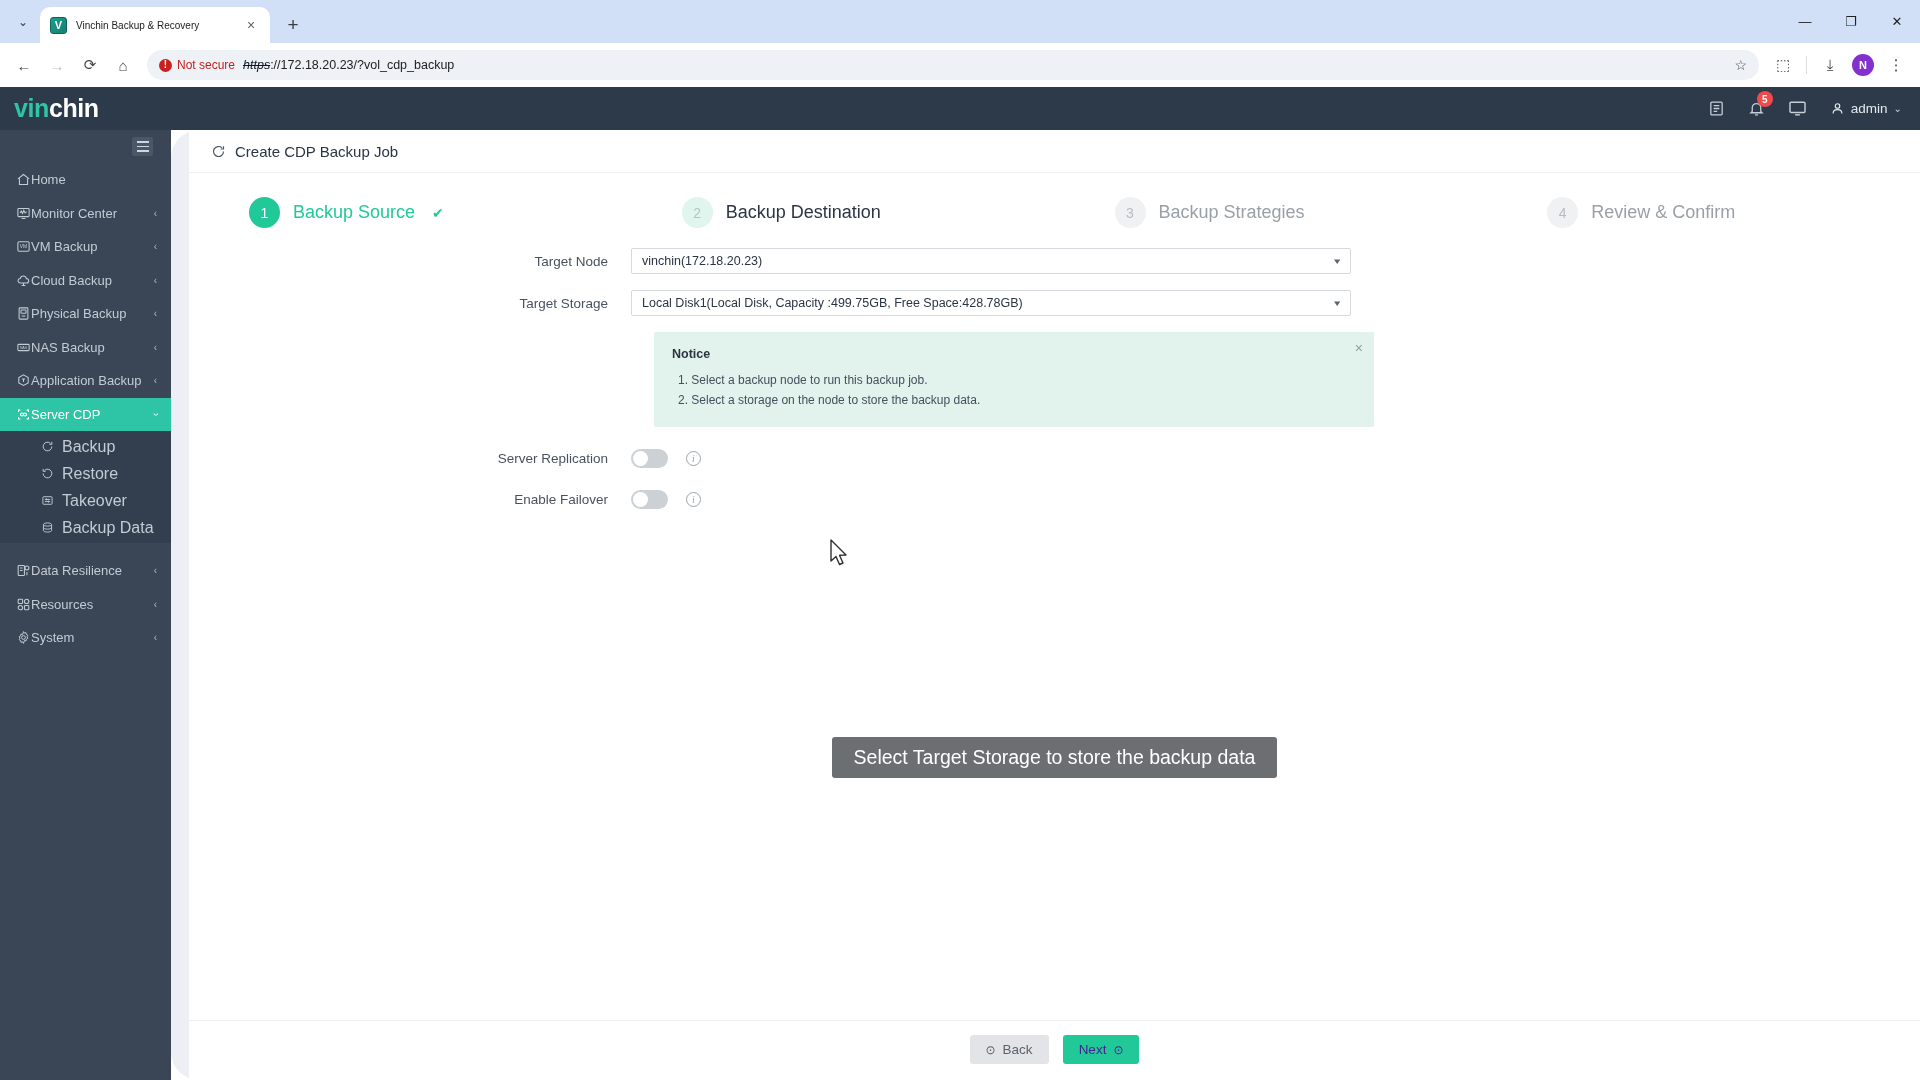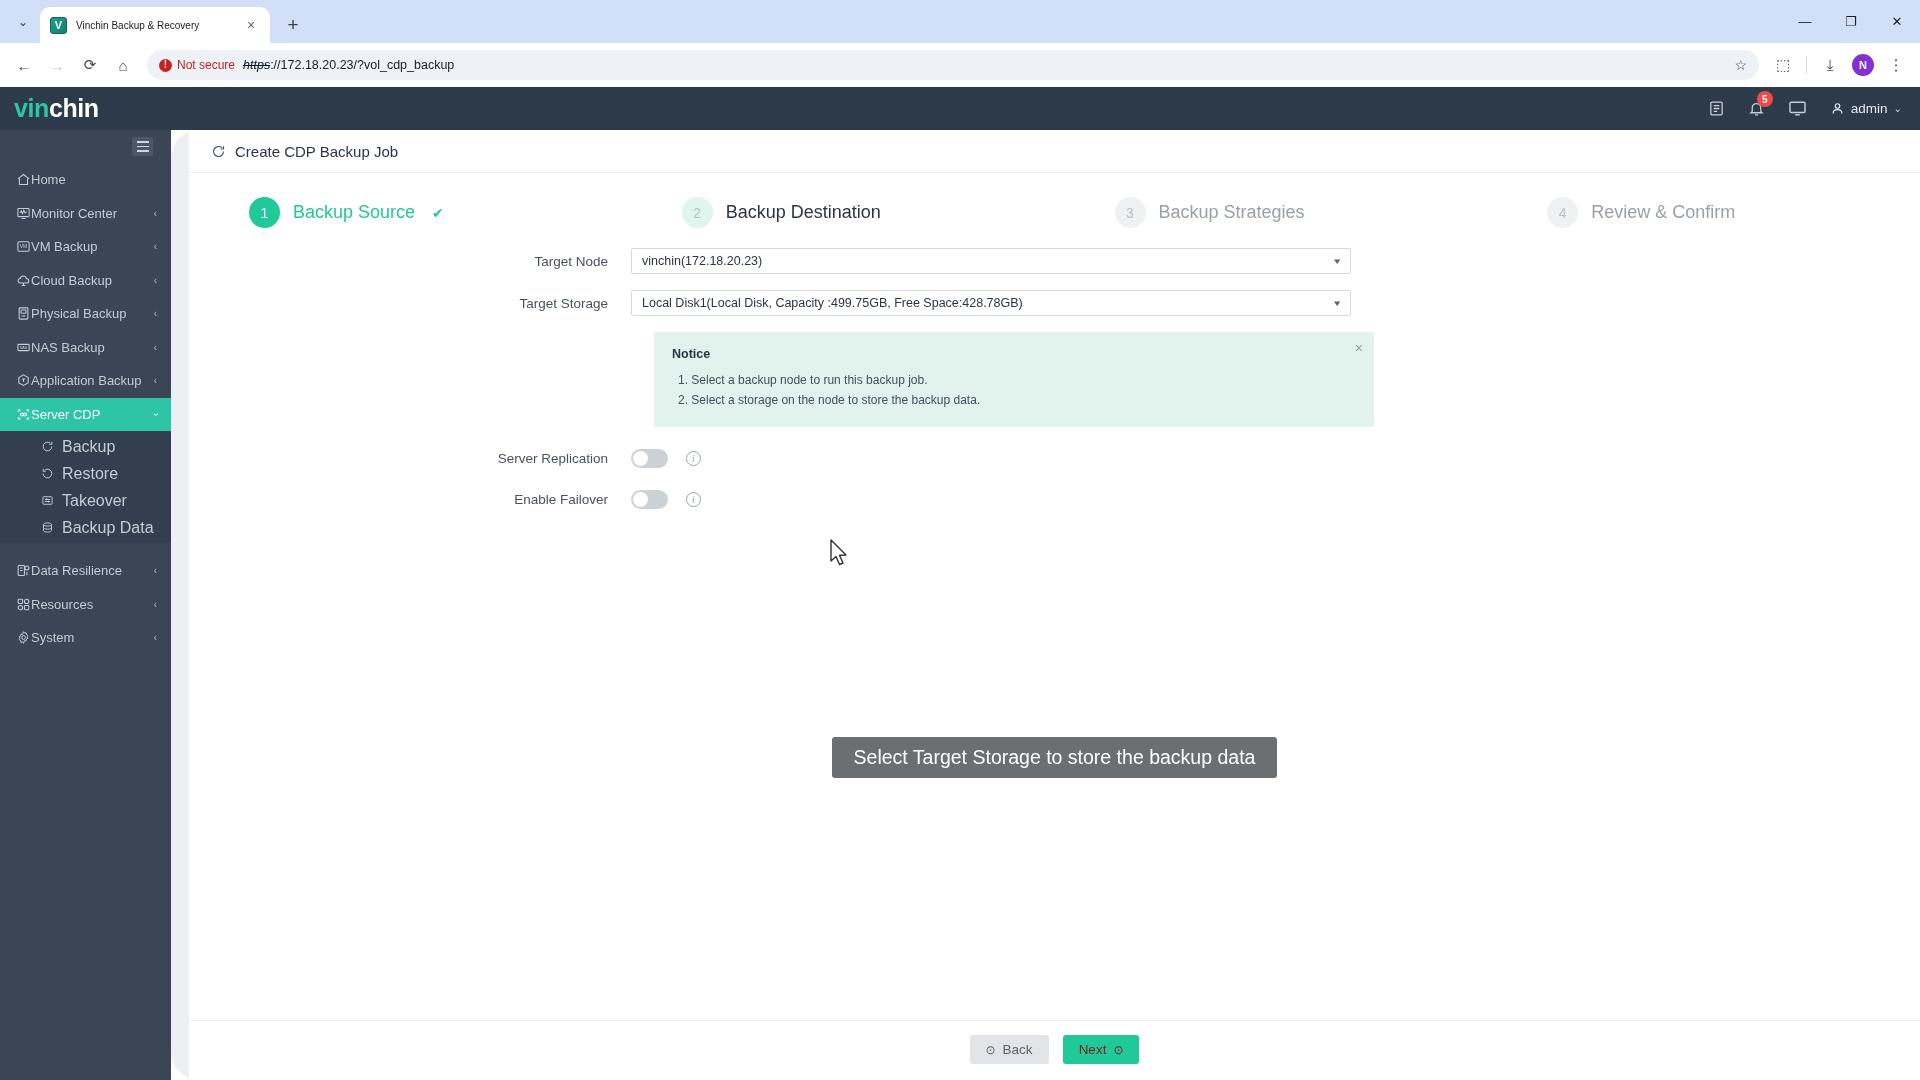--- a/index.html
+++ b/index.html
@@ -220,21 +220,21 @@
 
   .footer {
     border-top: 1px solid #eceef1; padding: 14px 0 16px 0; display: flex;
     justify-content: center; gap: 14px; flex: 0 0 auto; background: #fff;
   }
   .btn {
     height: 29px; border-radius: 3px; display: flex; align-items: center;
     justify-content: center; gap: 7px; font-size: 13.5px; padding: 0 16px; min-width: 67px;
   }
   .btn-back { background: #e2e4e7; color: #5a636e; }
-  .btn-next { background: #20c997; color: #7f1d1d; }
+  .btn-next { background: #20c997; color: #4c1d95; }
   .btn-ico { font-size: 12px; }
 </style>
 </head>
 <body>
 
 <div class="browser">
 
   <div class="tabstrip">
     <div class="tabstrip-caret">⌄</div>
     <div class="tab">

